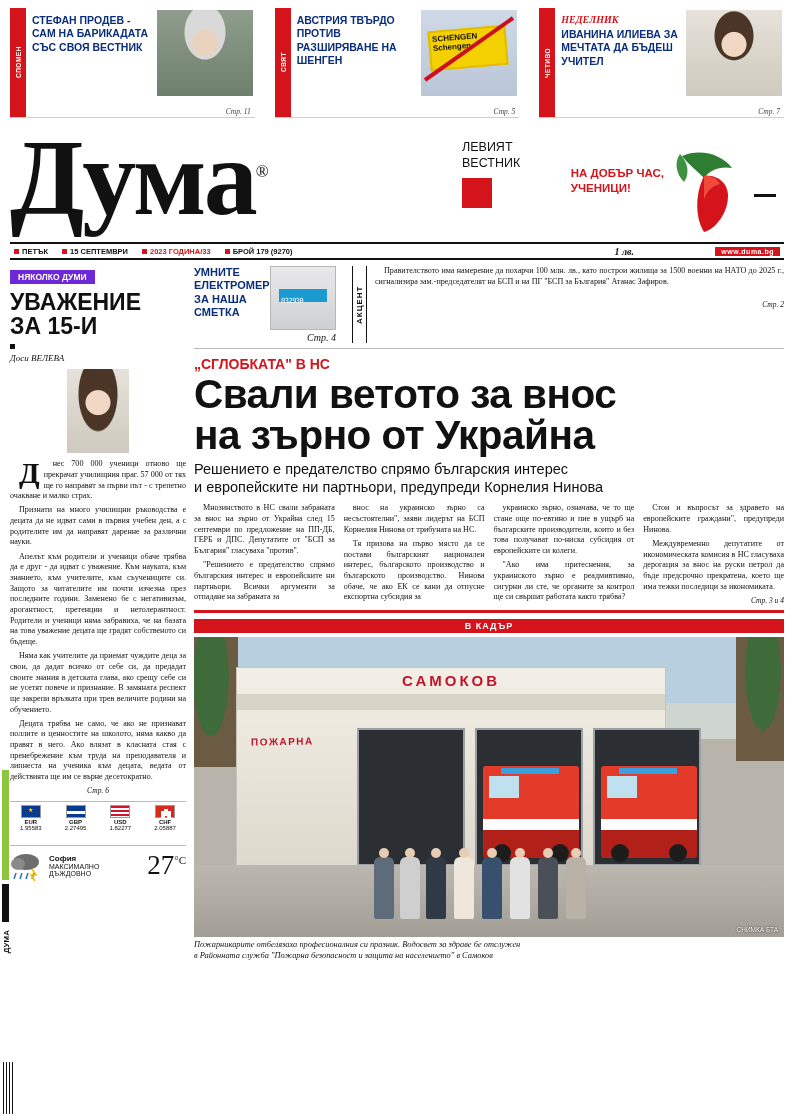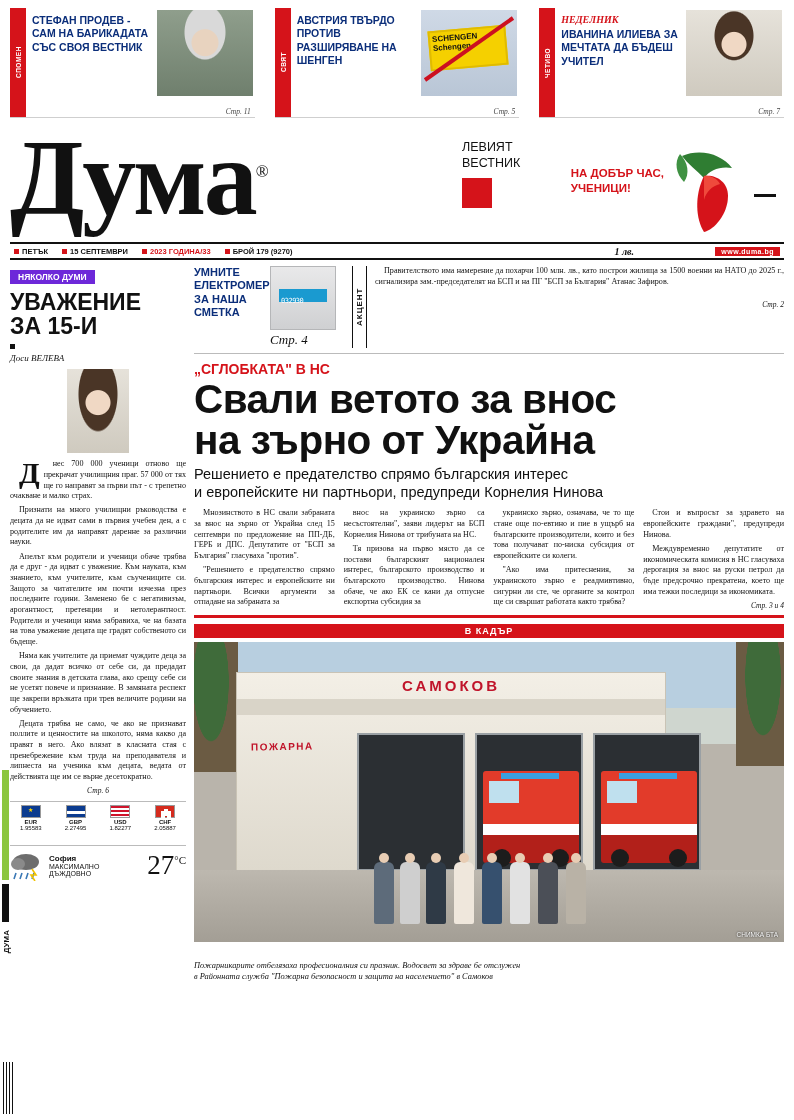--- a/index.html
+++ b/index.html
@@ -217,21 +217,21 @@
   .lightbar { position:absolute; left:18px; top:2px; width:58px; height:6px; background:#3aa0e0; }
   .apron { position:absolute; left:0; bottom:0; width:100%; height:72px; background:linear-gradient(#bdb8af,#a39e95); }
   .people { position:absolute; left:180px; bottom:18px; width:230px; height:86px; }
   .person { position:absolute; bottom:0; width:20px; height:62px; border-radius:6px 6px 2px 2px; }
   .person::before { content:""; position:absolute; left:5px; top:-9px; width:10px; height:10px; border-radius:50%; background:#e8cdb4; }
   .tree { position:absolute; width:54px; height:150px; background:radial-gradient(ellipse at 50% 40%, #3f6b3a 0 46%, transparent 47%), linear-gradient(#6b5b43,#6b5b43) ; }
   .photo-credit {
     position:absolute; right:6px; bottom:4px; color:#fff; font-size:6.5px;
     font-family:"Liberation Sans", sans-serif; text-shadow:0 0 2px #000;
   }
-  .caption { font-size:8.4px; font-style:italic; line-height:1.3; margin-top:19px; }
+  .caption { font-size:8.4px; font-style:italic; line-height:1.3; margin-top:3px; }
 
   
   .fx { display:flex; gap:3px; margin-top:6px; border-top:1px solid #bbb; padding-top:3px; }
   .fx .cell { flex:1; text-align:center; font-family:"Liberation Sans", sans-serif; font-size:5.6px; }
   .fx .flag { width:20px; height:13px; margin:0 auto 1px; border:1px solid #999; }
   .fx .code { font-weight:bold; font-size:6px; }
   .fx .val { font-size:6px; }
   .flag-eu { background:#0b3b8f; position:relative; }
   .flag-eu::after{content:"★";color:#ffd700;font-size:6px;position:absolute;left:6px;top:0;}
   .flag-uk { background:linear-gradient(#0b3b8f,#0b3b8f); position:relative; }
@@ -393,21 +393,21 @@
 
     <div class="col-right">
 
       <div class="tri">
         <div class="blk1">
           <div class="hd">УМНИТЕ ЕЛЕКТРОМЕРИ ЗА НАША СМЕТКА</div>
           <div>
             <div class="meter">
               <div class="scr"><span>032930</span></div>
             </div>
-            <div style="font-size:13px;font-style:italic;margin-top:2px;">Стр. 4</div>
+            <div style="font-size:10px;font-style:italic;text-align:right;margin-top:2px;">Стр. 4</div>
           </div>
         </div>
 
         <div class="vtab">АКЦЕНТ</div>
 
         <div class="accent-box">
           <p>Правителството има намерение да похарчи 100 млн. лв., като построи жилища за 1500 военни на НАТО до 2025 г., сигнализира зам.-председателят на БСП и на ПГ "БСП за България" Атанас Зафиров.</p>
           <div style="font-size:7.5px;font-style:italic;text-align:right;margin-top:13px;">Стр. 2</div>
         </div>
       </div>

